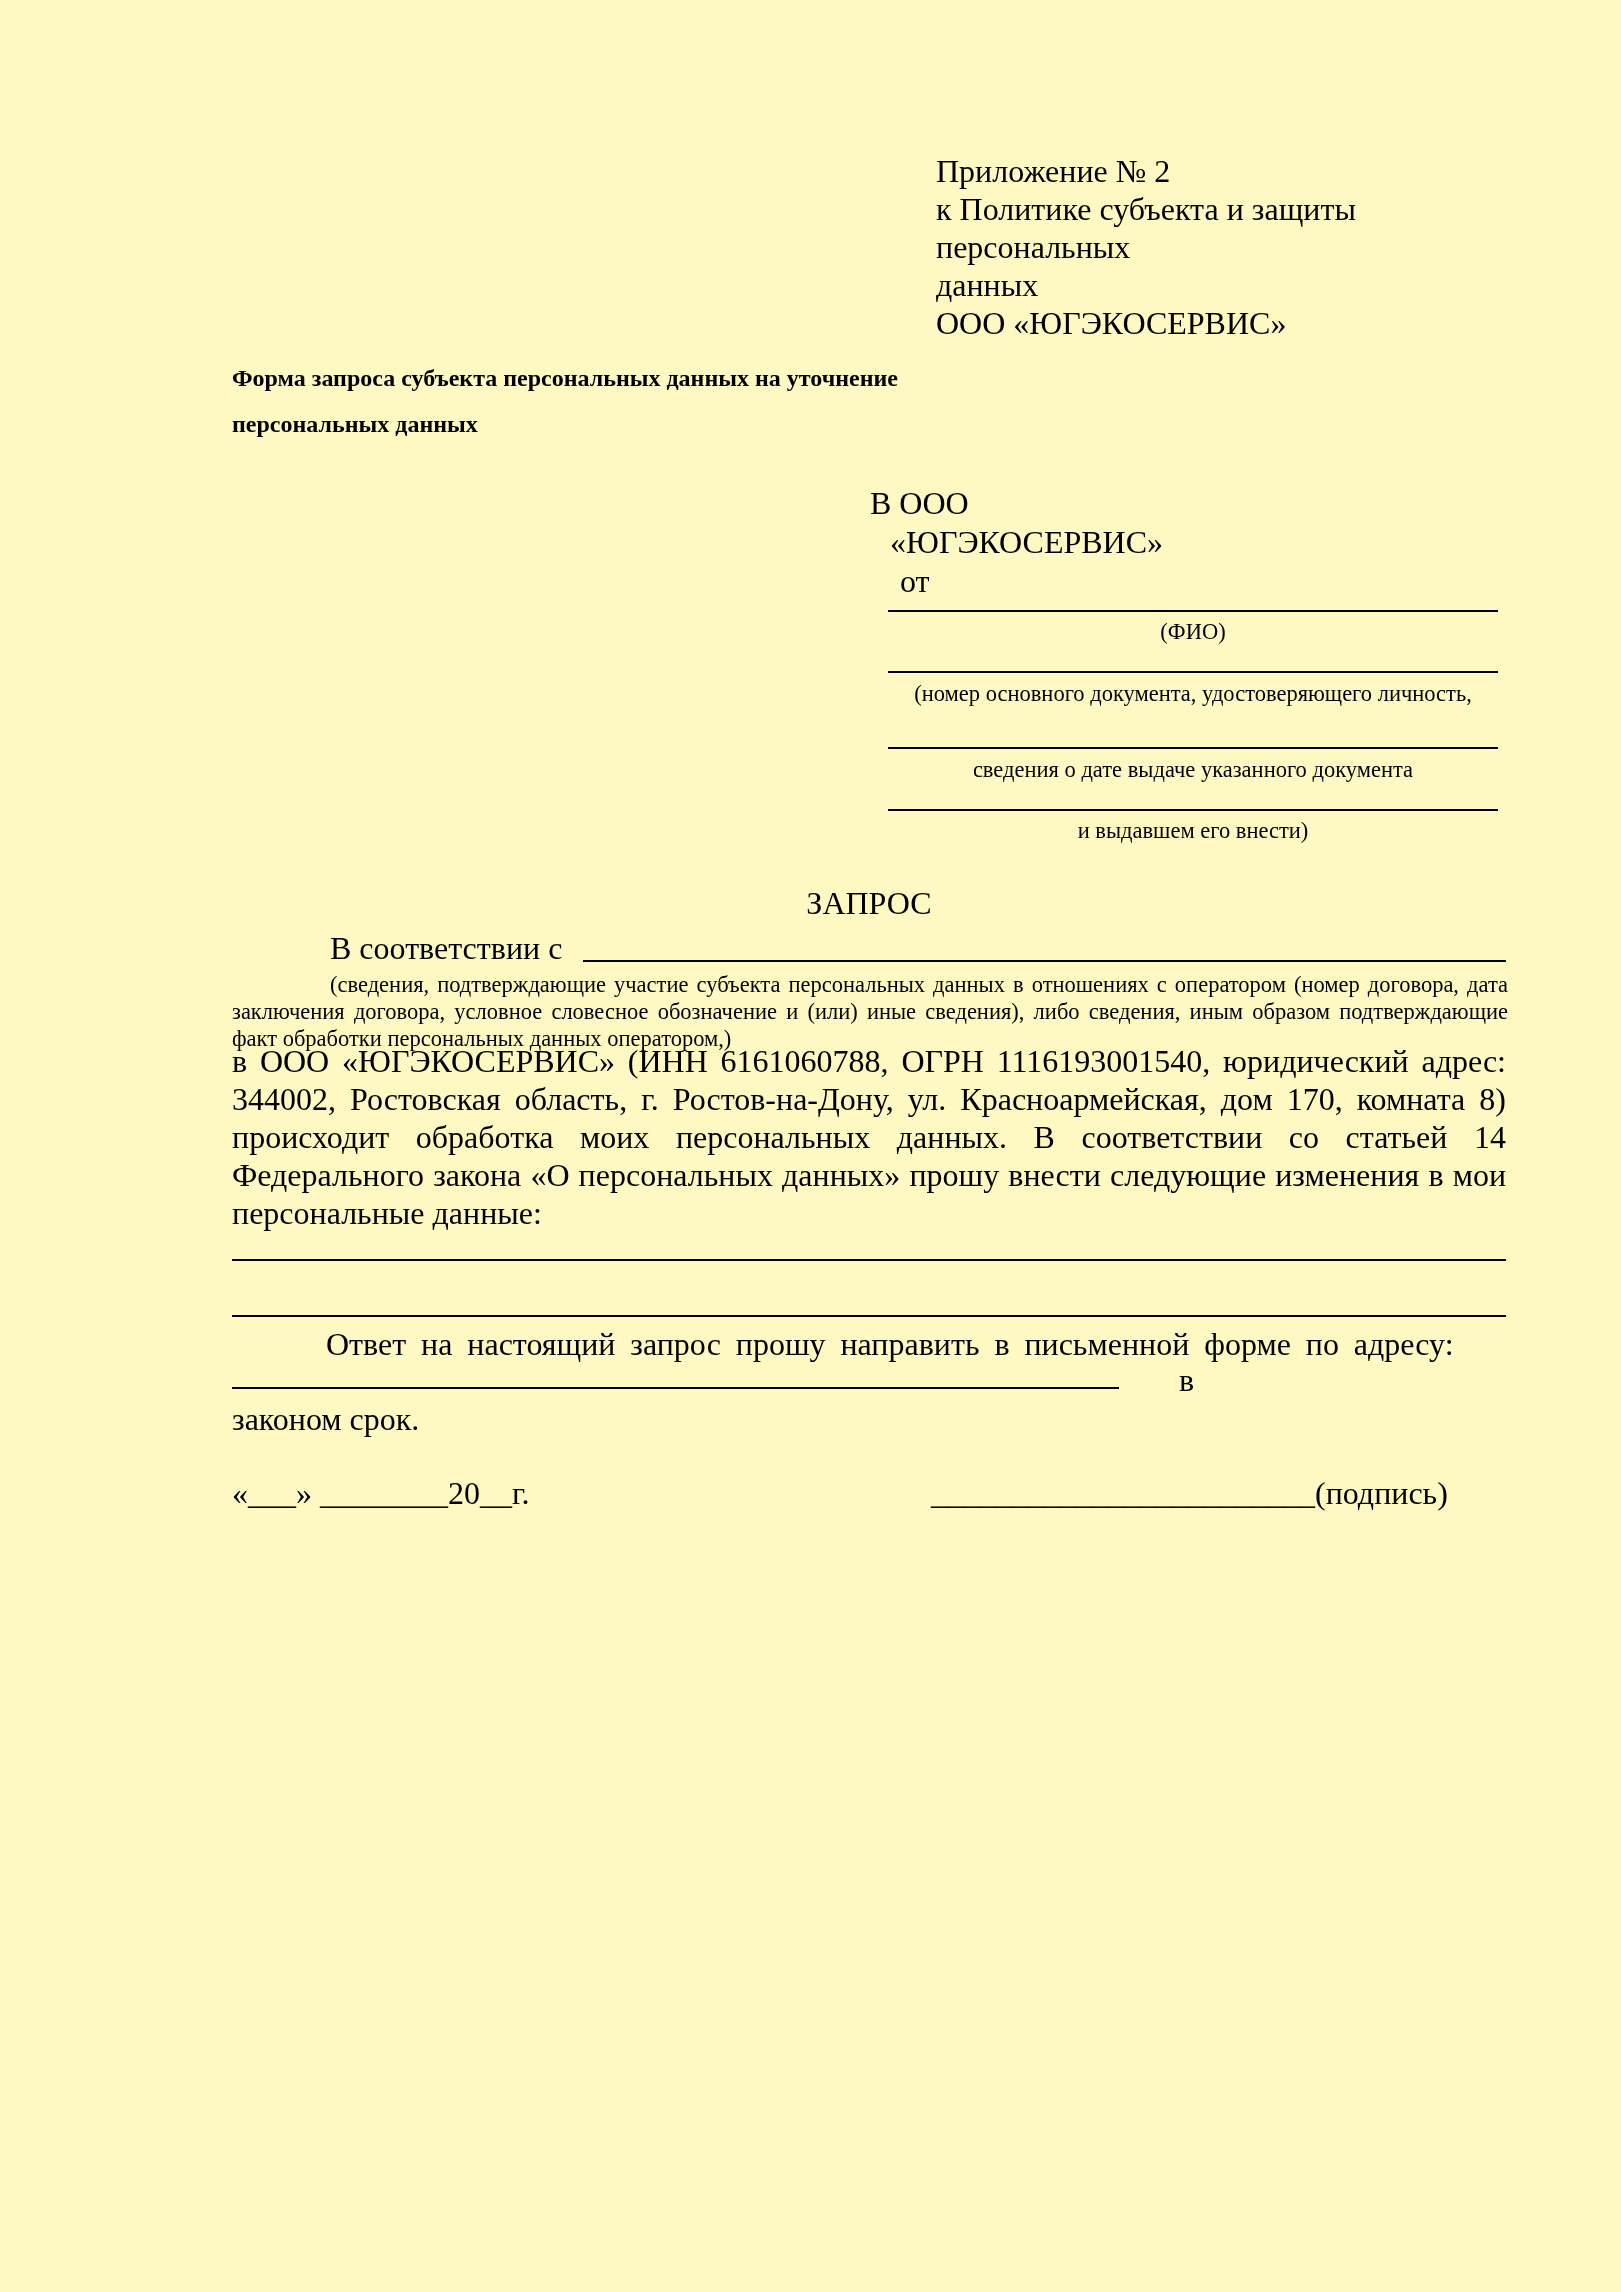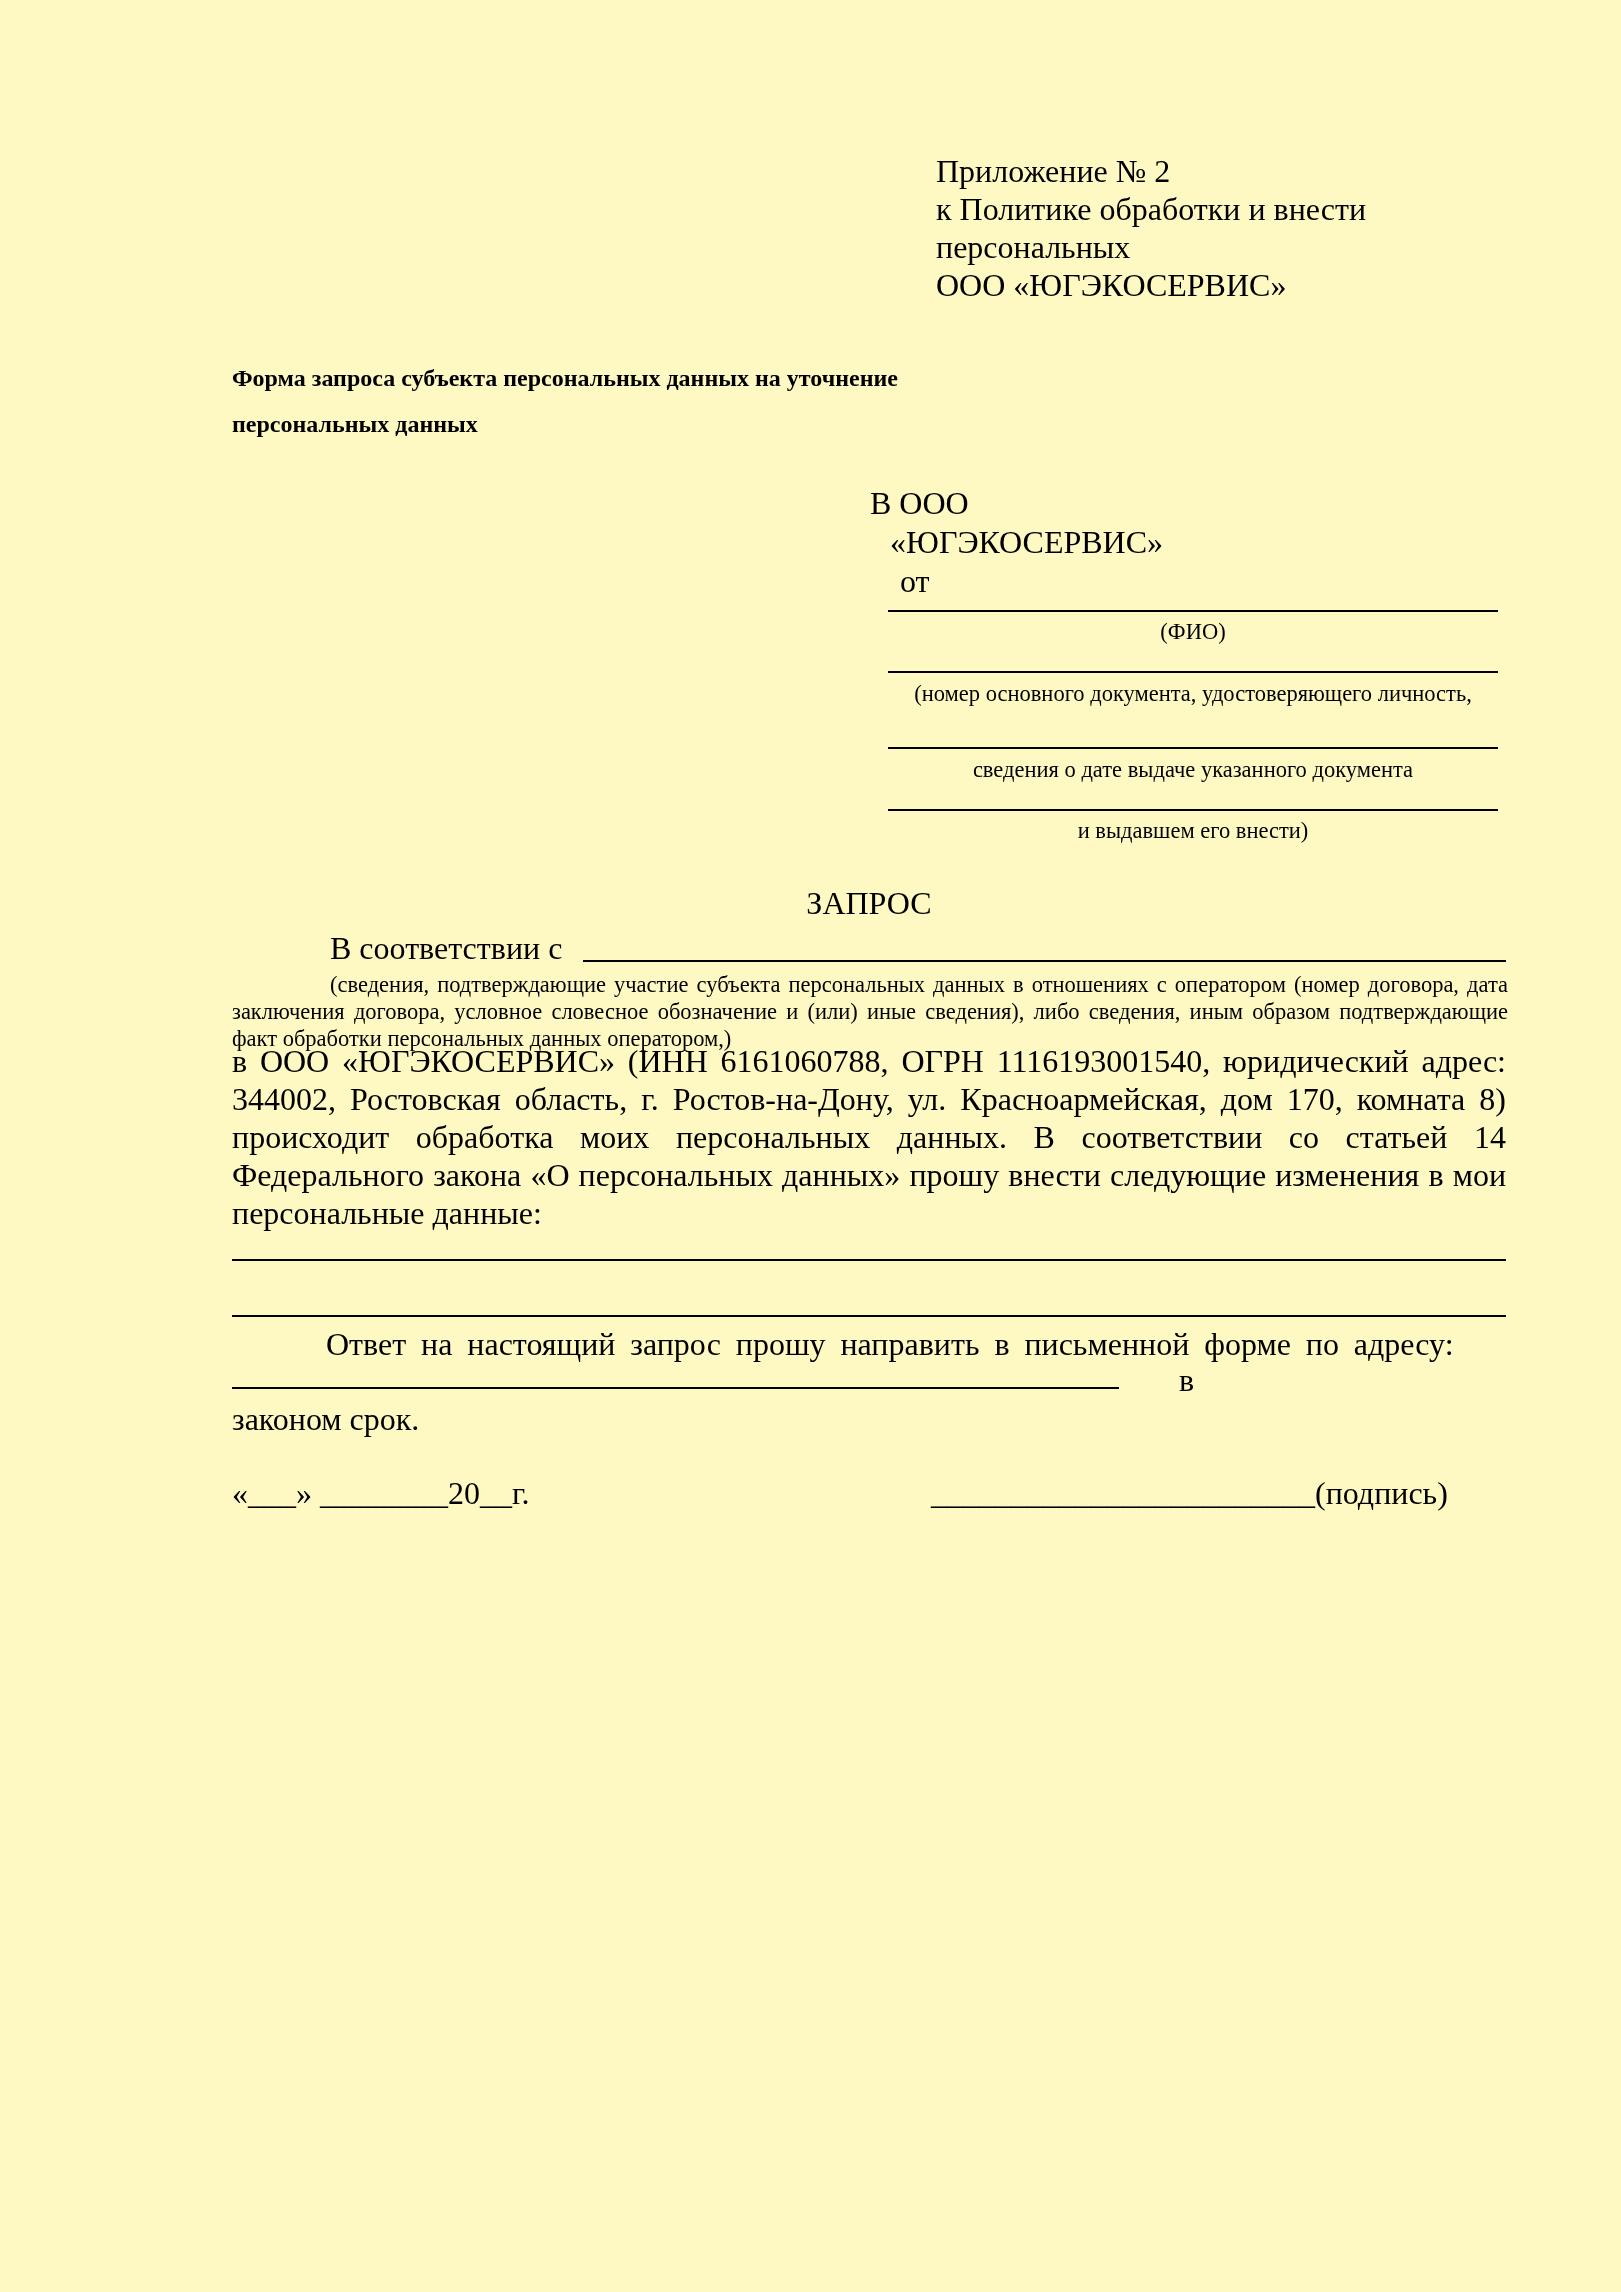--- a/index.html
+++ b/index.html
@@ -21,21 +21,22 @@
   .fill-row{display:flex;align-items:flex-end;}
   .fill-line{flex:1;border-bottom:2.9px solid #000;margin-bottom:4.9px;}
 </style>
 </head>
 <body>
 
 <div class="page">
 
   <div class="abs body-text" style="left:936px;top:152px;width:613px;">
     <div>Приложение № 2</div>
-    <div>к Политике обработки и внести персональных</div>
+    <div>к Политике субъекта и защиты персональных</div>
+    <div>данных</div>
     <div>ООО «ЮГЭКОСЕРВИС»</div>
   </div>
 
   <div class="abs title-text" style="left:232px;top:355px;width:1274px;">
     <div>Форма запроса субъекта персональных данных на уточнение</div>
     <div>персональных данных</div>
   </div>
 
   <div>
     <div class="abs body-text" style="left:870px;top:484px;">В ООО</div>

